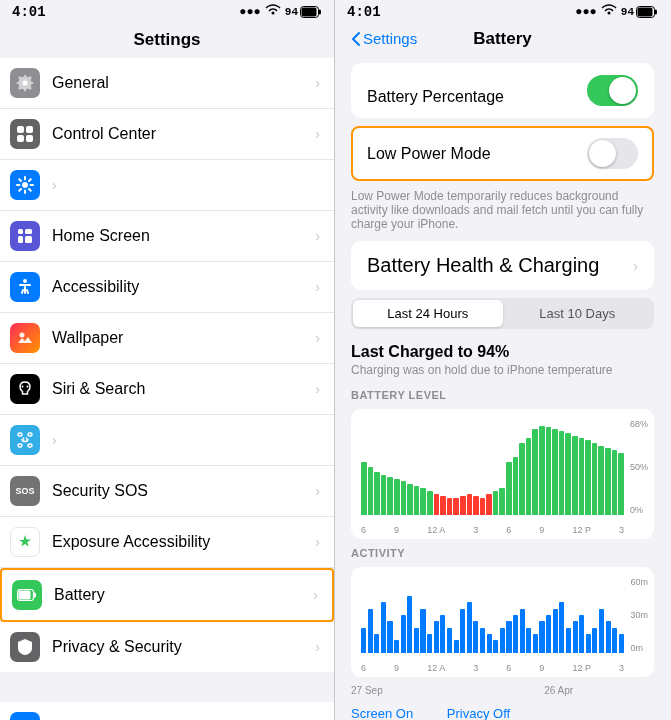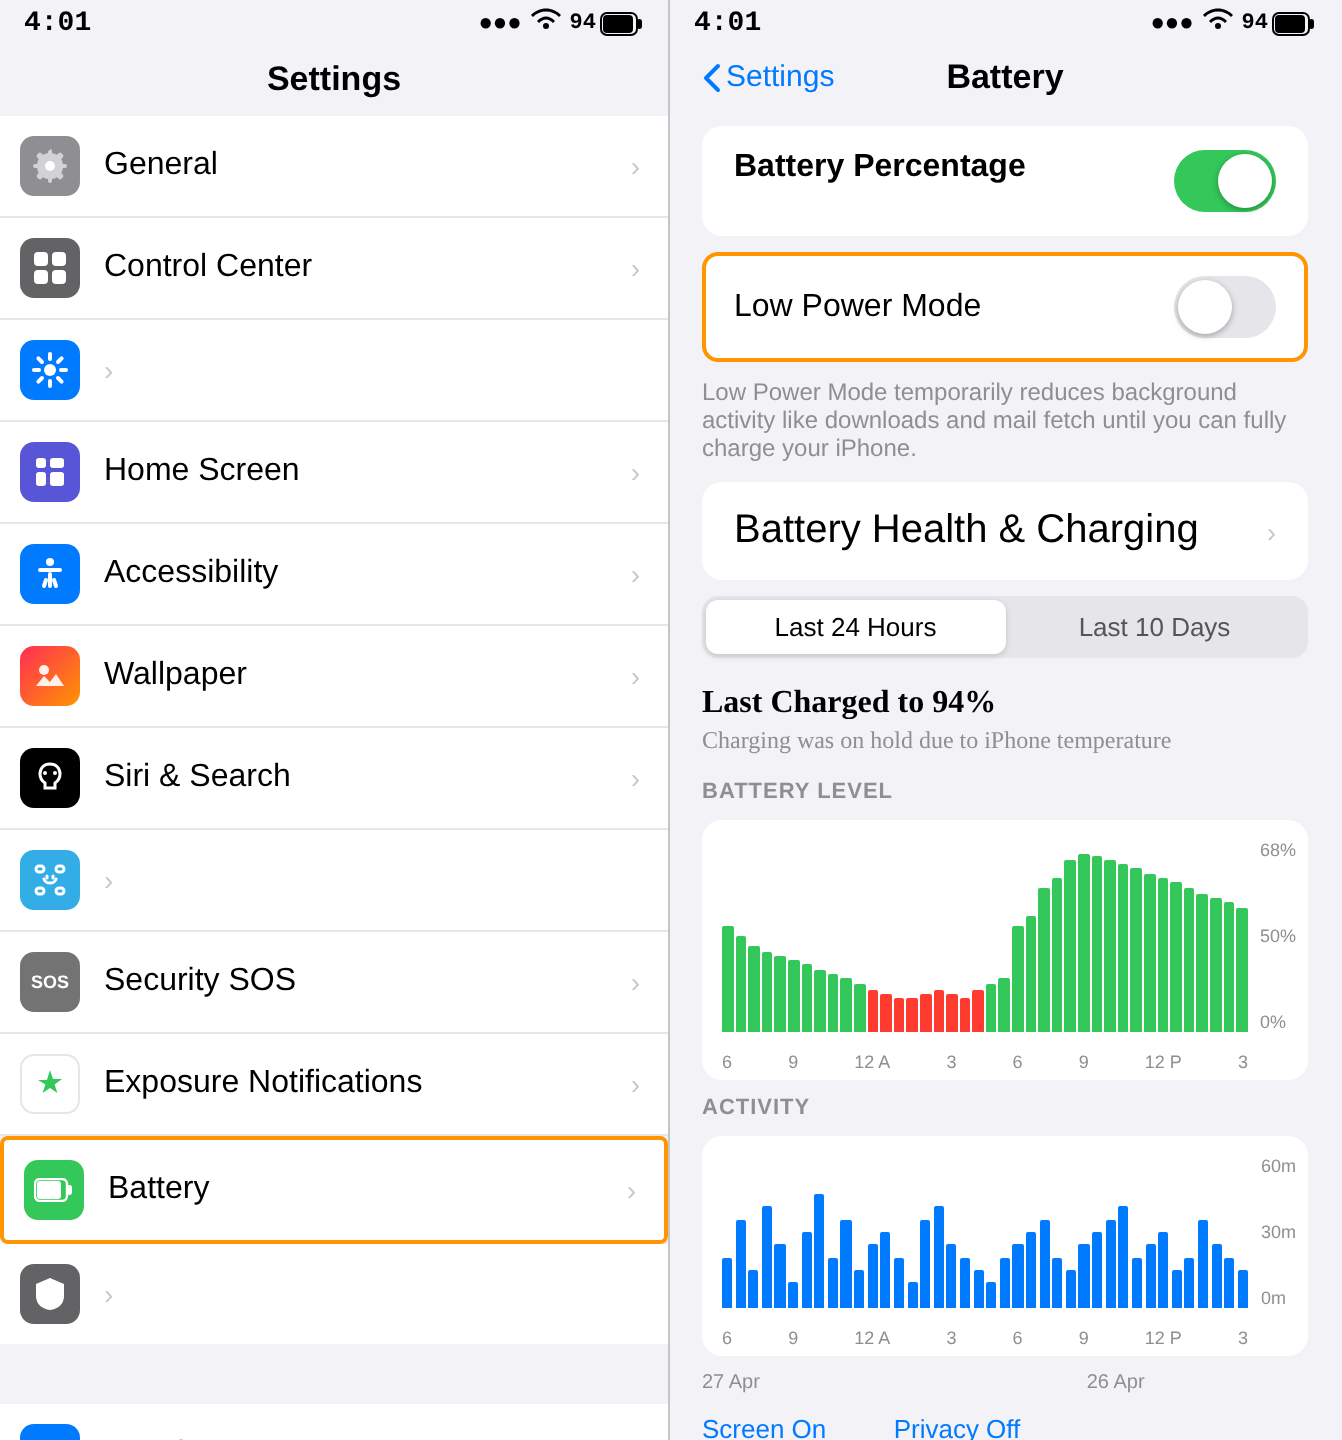--- a/index.html
+++ b/index.html
@@ -108,25 +108,24 @@
 
     .battery-section {
       background: white;
       border-radius: 10px;
       margin: 8px 16px;
       overflow: hidden;
     }
 
     .battery-row {
       display: flex;
-      align-items: flex-start;
+      align-items: flex-end;
       padding: 12px 16px;
       border-bottom: 0.5px solid #e5e5ea;
       min-height: 44px;
-      font-weight: bold;
     }
     .battery-row:last-child { border-bottom: none; }
 
     .row-label {
       flex: 1;
       font-size: 16px;
       color: #000;
     }
 
     
@@ -195,21 +194,20 @@
       font-size: 13px;
       font-weight: 500;
       border-radius: 6px;
       color: #000;
     }
     .chart-tab.active { background: white; box-shadow: 0 1px 3px rgba(0,0,0,0.15); }
     .chart-tab.inactive { color: #555; }
 
     .charged-section {
       padding: 6px 16px 4px;
-      font-family: Liberation Serif, serif;
     }
     .charged-title {
       font-size: 16px;
       font-weight: 600;
       color: #000;
     }
     .charged-subtitle {
       font-size: 12px;
       color: #8e8e93;
       margin-top: 2px;
@@ -456,21 +454,21 @@
         <span class="item-label">Security SOS</span>
         <span class="item-chevron">›</span>
       </div>
 
       <div class="list-item">
         <div class="item-icon" style="background:#fff;border:1px solid #e5e5ea;">
           <svg width="18" height="18" viewBox="0 0 18 18">
               <path d="M9 2l1.5 4.5H15l-3.7 2.7 1.4 4.3L9 11l-3.7 2.5 1.4-4.3L3 7h4.5z" fill="#34c759"></path>
             </svg>
         </div>
-        <span class="item-label">Exposure Notifications</span>
+        <span class="item-label">Exposure Accessibility</span>
         <span class="item-chevron">›</span>
       </div>
 
       <div class="list-item highlighted">
         <div class="item-icon" style="background:#34c759;">
           <svg width="20" height="12" viewBox="0 0 20 12">
               <rect x="0.5" y="0.5" width="16" height="11" rx="2.5" fill="none" stroke="white" stroke-width="1.2"></rect>
               <rect x="16.5" y="3.5" width="2.5" height="5" rx="1.5" fill="white"></rect>
               <rect x="1.5" y="1.5" width="12" height="9" rx="1.5" fill="white"></rect>
             </svg>
@@ -478,20 +476,21 @@
         <span class="item-label">Battery</span>
         <span class="item-chevron">›</span>
       </div>
 
       <div class="list-item">
         <div class="item-icon" style="background:#636366;">
           <svg width="18" height="18" viewBox="0 0 18 18" fill="white">
               <path d="M9 1L2 4v6c0 4 3 6.5 7 7 4-.5 7-3 7-7V4L9 1z"></path>
             </svg>
         </div>
+        <span class="item-label">Privacy &amp; Security</span>
         <span class="item-chevron">›</span>
       </div>
     </div>
 
     <div class="section-divider"></div>
 
     <div class="section-group">
 
       <div class="list-item">
         <div class="item-icon" style="background:#007aff;">
@@ -697,21 +696,21 @@
         <span>12 A</span>
         <span>3</span>
         <span>6</span>
         <span>9</span>
         <span>12 P</span>
         <span>3</span>
       </div>
     </div>
 
     <div style="display:flex;justify-content:space-between;padding:0 16px 4px;font-size:10px;color:#8e8e93;">
-      <span>27 Apr</span>
+      <span>27 Sep</span>
       <span></span>
       <span>26 Apr</span>
       <span></span>
     </div>
 
     <div class="screen-stats">
       <div class="stat-item">
         <div class="stat-label">Screen On</div>
         <div class="stat-value">2h 53m</div>
       </div>

